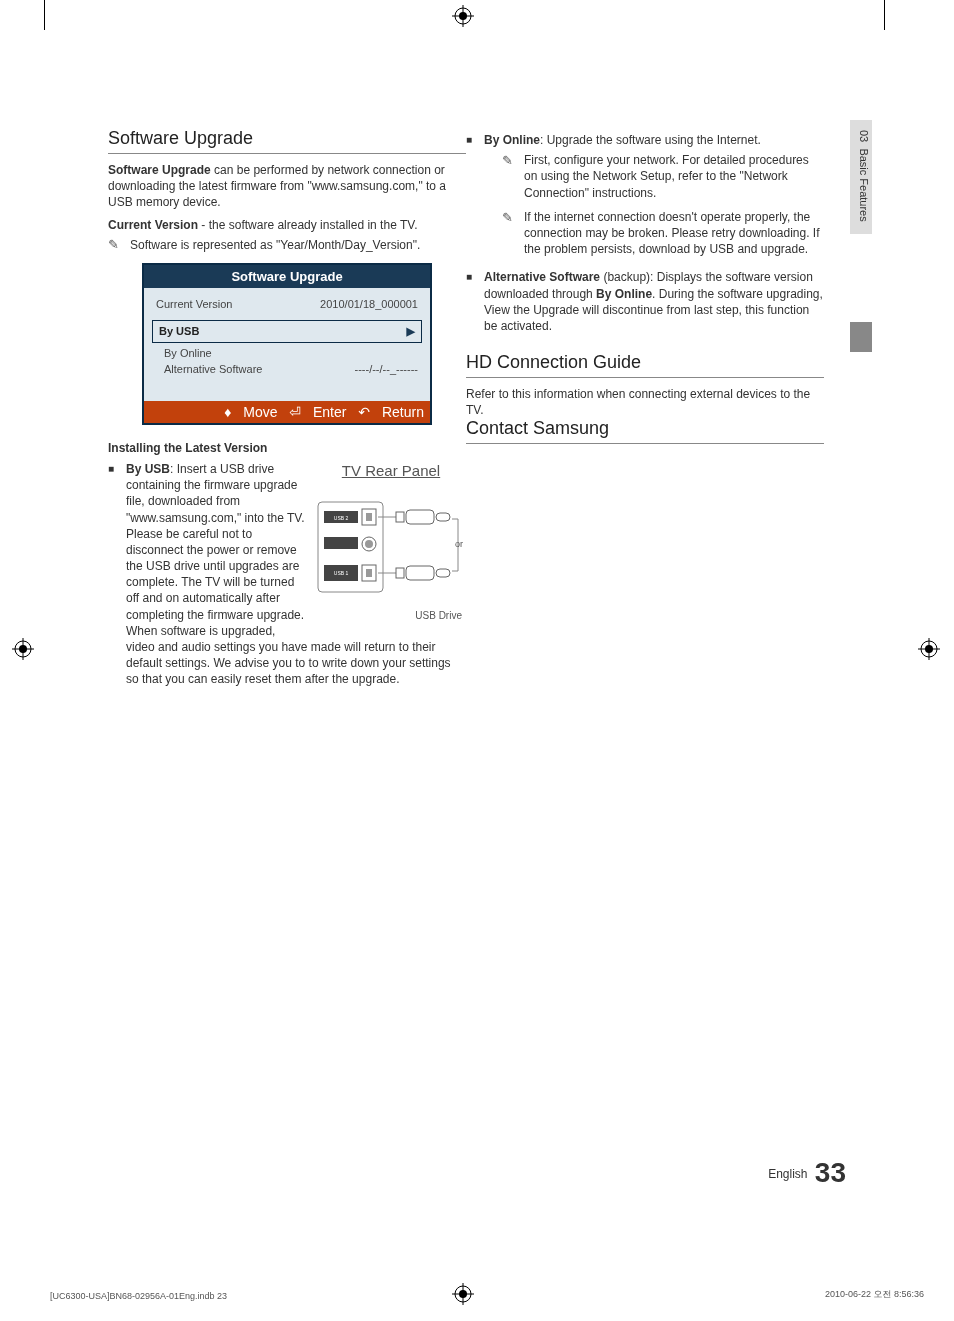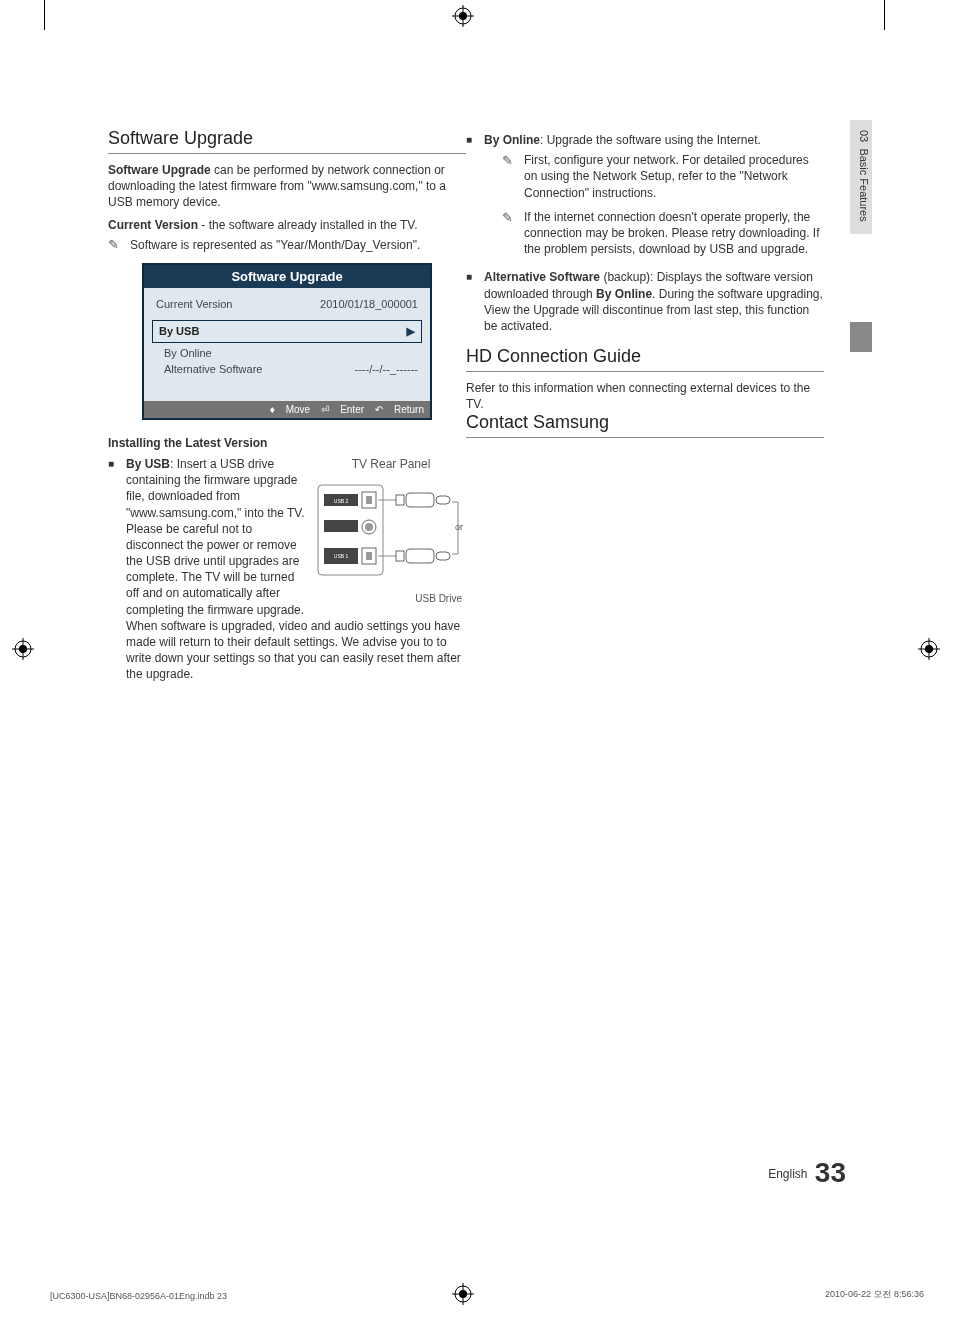--- a/index.html
+++ b/index.html
@@ -89,39 +89,39 @@
   .ui-row { display:flex; justify-content:space-between; padding:2px 2px; }
   .ui-row.sel {
     border: 1px solid #0b2b46;
     padding: 4px 6px;
     margin: 8px -2px 2px;
     font-weight:bold;
     color:#222;
   }
   .ui-row.sub { padding-left: 10px; }
   .ui-footer {
-    background: #737373;
+    background: #c2410c;
     color: #fff;
-    font-size: 10px;
+    font-size: 14px;
     text-align: right;
     padding: 3px 6px;
   }
   .ui-footer span { margin-left: 8px; }
 
   .sub-heading { font-weight: bold; font-size: 12px; margin: 16px 0 6px; }
 
   .panel-wrap {
     float: right;
     width: 150px;
     margin: 0 0 6px 10px;
     font-size: 10px;
     color:#555;
     text-align:center;
   }
-  .panel-label { font-size: 12px; margin-bottom: 8px; }
+  .panel-label { font-size: 15px; margin-bottom: 16px; text-decoration: underline; }
   .panel-svg { width: 150px; height: 100px; }
   .usb-label { font-size: 10px; margin-top: 8px; text-align:right; padding-right:4px; }
 
   .page-footer-num {
     position: absolute;
     right: 108px;
     bottom: 132px;
     font-size: 12px;
     color:#333;
   }
@@ -295,21 +295,21 @@
         </div>
       </li>
       <li>
         <span class="sq">■</span>
         <div style="flex:1;">
           <p><span class="bold">Alternative Software</span><span> (backup): Displays the software version downloaded through </span><span class="bold">By Online</span><span>. During the software upgrading, View the Upgrade will discontinue from last step, this function be activated.</span></p>
         </div>
       </li>
     </ul>
 
-    <h2 style="margin-top:12px;">HD Connection Guide</h2>
+    <h2 style="margin-top:18px;">HD Connection Guide</h2>
     <p>Refer to this information when connecting external devices to the TV.</p>
 
     <h2 style="">Contact Samsung</h2>
   </div>
 </div>
 
 <div class="page-footer-num">
   <span>English</span>
   <span class="big">33</span>
 </div>

